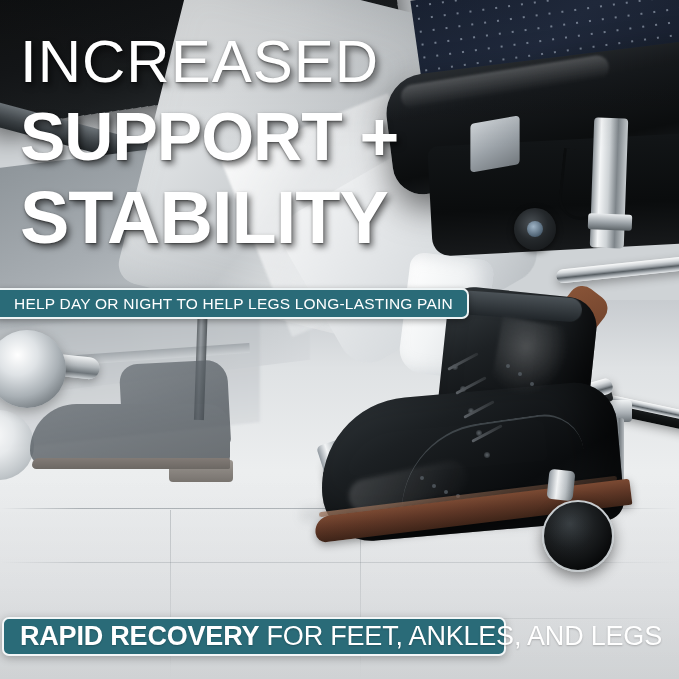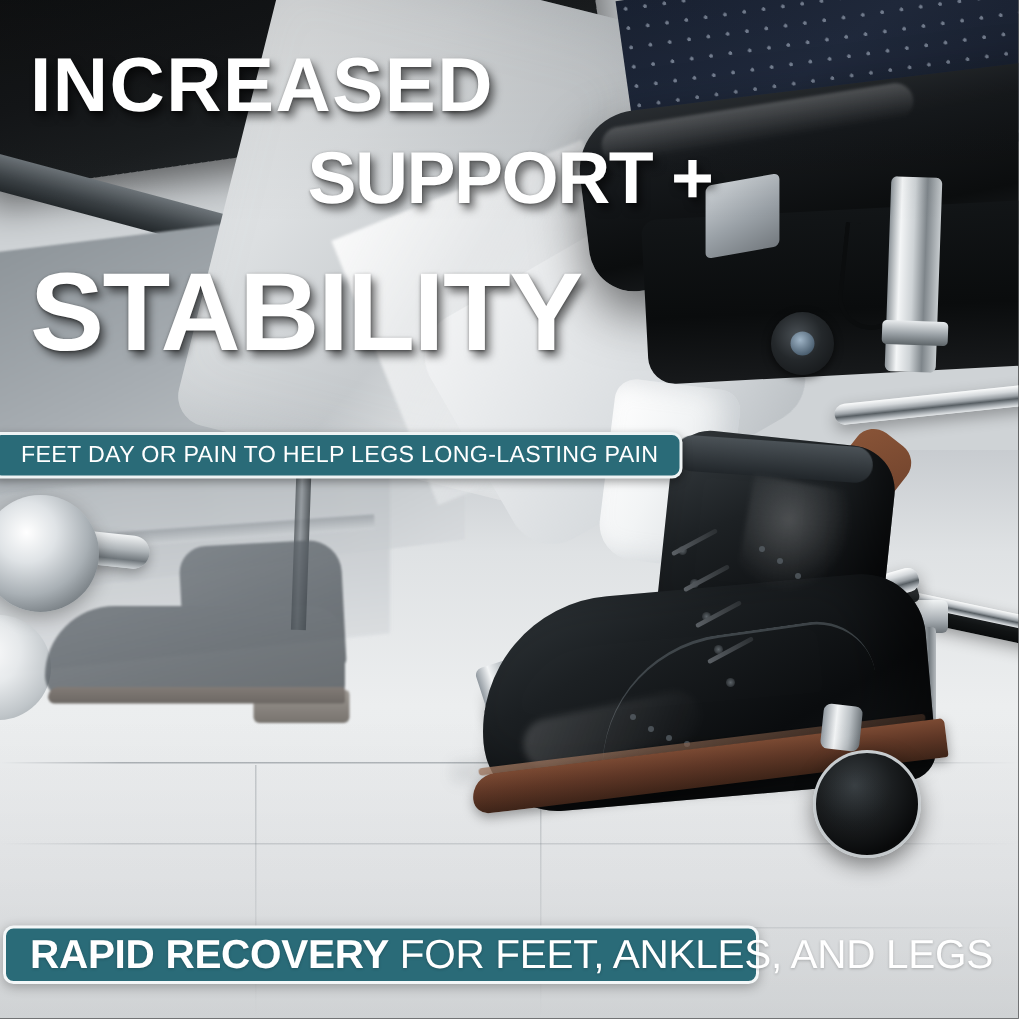--- a/index.html
+++ b/index.html
@@ -353,23 +353,23 @@
     position:absolute; left:20px; top:34px; width:640px;
     pointer-events:none;
   }
   .hl-line{
     color:#fff;
     line-height:.92;
     letter-spacing:-.5px;
     white-space:nowrap;
     text-shadow:3px 4px 6px rgba(0,0,0,.55), 0 1px 2px rgba(0,0,0,.45);
   }
-  .hl-1{ font-size:51px; font-weight:700; letter-spacing:1px; }
-  .hl-2{ font-size:49px; font-weight:700; margin-top:16px; letter-spacing:-1px;text-align:center; }
-  .hl-3{ font-size:74px; font-weight:700; margin-top:32px; letter-spacing:-1px; }
+  .hl-1{ font-size:60px; font-weight:400; letter-spacing:1px; }
+  .hl-2{ font-size:68px; font-weight:700; margin-top:16px; letter-spacing:-1px; }
+  .hl-3{ font-size:74px; font-weight:700; margin-top:16px; letter-spacing:-1px; }
 
   .sub-banner{
     position:absolute; left:-6px; top:288px; height:31px;
     display:flex; align-items:center;
     padding:0 14px 0 18px;
     background:#2a6b78;
     border:2px solid rgba(255,255,255,.92);
     border-radius:7px;
     box-shadow:0 2px 6px rgba(0,0,0,.35);
   }
@@ -497,20 +497,20 @@
     <div class="tone"></div>
   </div>
 
   <div class="headline">
     <div class="hl-line hl-1">INCREASED</div>
     <div class="hl-line hl-2">SUPPORT +</div>
     <div class="hl-line hl-3">STABILITY</div>
   </div>
 
   <div class="sub-banner">
-    <div class="txt"><span>FEET </span><b>DAY</b><span> OR </span><b>PAIN</b><span> TO HELP LEGS LONG-LASTING PAIN</span></div>
+    <div class="txt"><span>HELP </span><b>DAY</b><span> OR </span><b>NIGHT</b><span> TO HELP LEGS LONG-LASTING PAIN</span></div>
   </div>
 
   <div class="bottom-banner">
     <div class="txt"><b>RAPID RECOVERY</b><span> FOR FEET, ANKLES, AND LEGS</span></div>
   </div>
 
 </div>
 
 </body></html>

